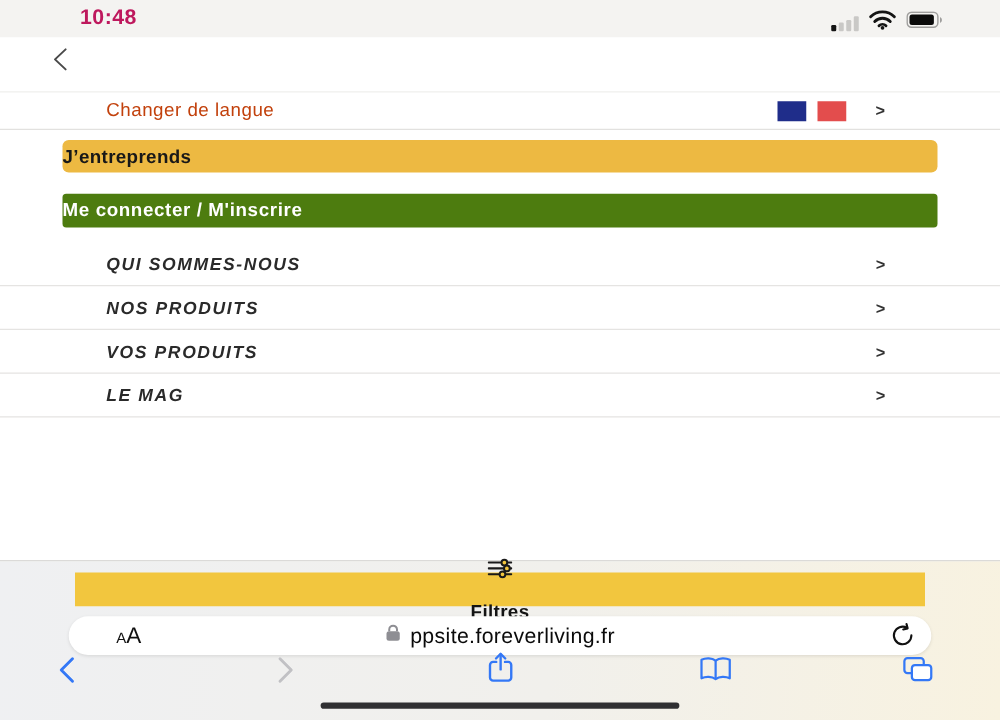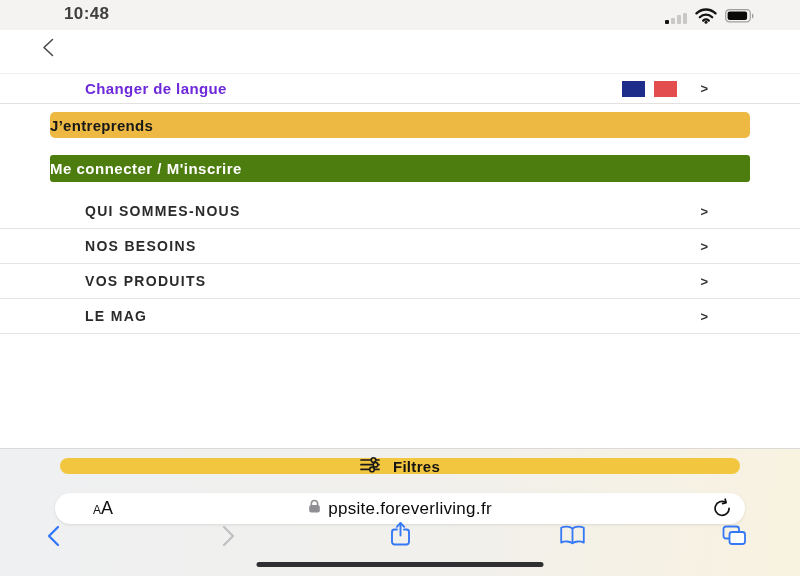--- a/index.html
+++ b/index.html
@@ -2,55 +2,55 @@
 <html><head>
 <meta charset="utf-8">
 <style>
   * { margin:0; padding:0; box-sizing:border-box; }
   html,body { width:800px; height:576px; }
   body { font-family:"Liberation Sans", sans-serif; background:#fff; }
   #screen { position:relative; width:800px; height:576px; overflow:hidden; background:#fff; }
 
   
   .status-bar { position:absolute; top:0; left:0; right:0; height:30px; background:#f4f3f1; }
-  .status-time { position:absolute; left:64px; top:4px; font-size:17px; font-weight:700; color:#404040; letter-spacing:.4px; }
+  .status-time { position:absolute; left:64px; top:4px; font-size:17px; font-weight:700; color:#be185d; letter-spacing:.4px; }
   .status-icons { position:absolute; right:46px; top:8px; display:flex; align-items:center; gap:8px; }
   .cell-bars { display:flex; align-items:flex-end; gap:2px; height:12px; }
   .cell-bars i { display:block; width:4px; border-radius:1px; background:#c9c8c6; }
   .cell-bars i.on { background:#141414; }
   .b1{height:4.5px} .b2{height:6.5px} .b3{height:9px} .b4{height:11.5px}
 
   
   .page { position:absolute; top:30px; left:0; right:0; height:418px; background:#fff; }
   .back-chevron { position:absolute; left:42px; top:8px; }
 
   .lang-row { position:absolute; top:43px; left:0; right:0; height:31px;
               border-top:1px solid #f0efed; border-bottom:1px solid #e2e1df;
               display:flex; align-items:center; }
-  .lang-label { margin-left:85px; font-size:15px; font-weight:700; color:#6d28d9; letter-spacing:.4px;text-align:center; }
+  .lang-label { margin-left:85px; font-size:15px; font-weight:400; color:#c2410c; letter-spacing:.4px;text-align:center; }
   .lang-right { position:absolute; right:92px; display:flex; align-items:center; gap:9px; }
   .flag { width:23px; height:16px; }
   .row-chevron { font-size:13px; font-weight:700; color:#333; margin-left:14px; }
 
   .btn { position:absolute; left:50px; right:50px; display:flex; align-items:center; 
          font-weight:700; font-size:15px; cursor:pointer; }
   .btn-primary { top:82px; height:26px; border-radius:5px; background:#EDB942; color:#181818; letter-spacing:.3px; }
   .btn-secondary { top:125px; height:27px; border-radius:3px; background:#4d7c0f; color:#fff; letter-spacing:.5px; }
 
   .menu { position:absolute; top:164px; left:0; right:0; }
-  .menu-row { position:relative; height:35px; display:flex; align-items:center; border-bottom:1px solid #e5e4e2; cursor:pointer; }
+  .menu-row { position:relative; height:35px; display:flex; align-items:center; border-bottom:1px solid #e5e4e2; cursor:pointer;font-style:italic; }
   .menu-label { margin-left:85px; font-size:14px; font-weight:700; color:#2a2a2a; letter-spacing:1.3px; }
   .menu-chevron { position:absolute; right:92px; font-size:13px; font-weight:700; color:#333; }
 
   
   .chrome { position:absolute; top:448px; left:0; right:0; bottom:0;
             background:linear-gradient(95deg,#eff0f2 0%,#f1f0ec 55%,#f8f2e0 100%);
             border-top:1px solid #dbdad8; }
-  .filters-btn { position:absolute; left:60px; right:60px; top:9px; height:16px; border-radius:12px;
-                 background:#F2C63E; display:flex; align-items:center; justify-content:center; gap:13px; cursor:pointer; }
+  .filters-btn { position:absolute; left:60px; right:60px; top:9px; height:27px; border-radius:0;
+                 background:#F2C63E; display:flex; align-items:center; justify-content:center; gap:13px; cursor:pointer;flex-direction:column; }
   .filters-label { font-size:15px; font-weight:700; color:#141414; letter-spacing:.3px; }
 
   .address-bar { position:absolute; left:55px; right:55px; top:44px; height:31px; border-radius:16px;
                  background:#fff; box-shadow:0 1px 3px rgba(0,0,0,.10); display:flex; align-items:center; }
   .reader-aa { position:absolute; left:38px; display:flex; align-items:baseline; color:#111; font-weight:500; }
   .reader-aa .a-small { font-size:12px; } .reader-aa .a-big { font-size:18px; }
   .url-group { margin:0 auto; display:flex; align-items:center; gap:7px; }
   .url-text { font-size:17px; color:#0a0a0a; letter-spacing:.3px; }
   .reload-btn { position:absolute; right:13px; top:5px; }
 
@@ -120,21 +120,21 @@
     <div class="btn btn-secondary">
       <span>Me connecter / M'inscrire</span>
     </div>
 
     <div class="menu">
       <div class="menu-row">
         <span class="menu-label">QUI SOMMES-NOUS</span>
         <span class="menu-chevron">&gt;</span>
       </div>
       <div class="menu-row">
-        <span class="menu-label">NOS BESOINS</span>
+        <span class="menu-label">NOS PRODUITS</span>
         <span class="menu-chevron">&gt;</span>
       </div>
       <div class="menu-row">
         <span class="menu-label">VOS PRODUITS</span>
         <span class="menu-chevron">&gt;</span>
       </div>
       <div class="menu-row">
         <span class="menu-label">LE MAG</span>
         <span class="menu-chevron">&gt;</span>
       </div>

